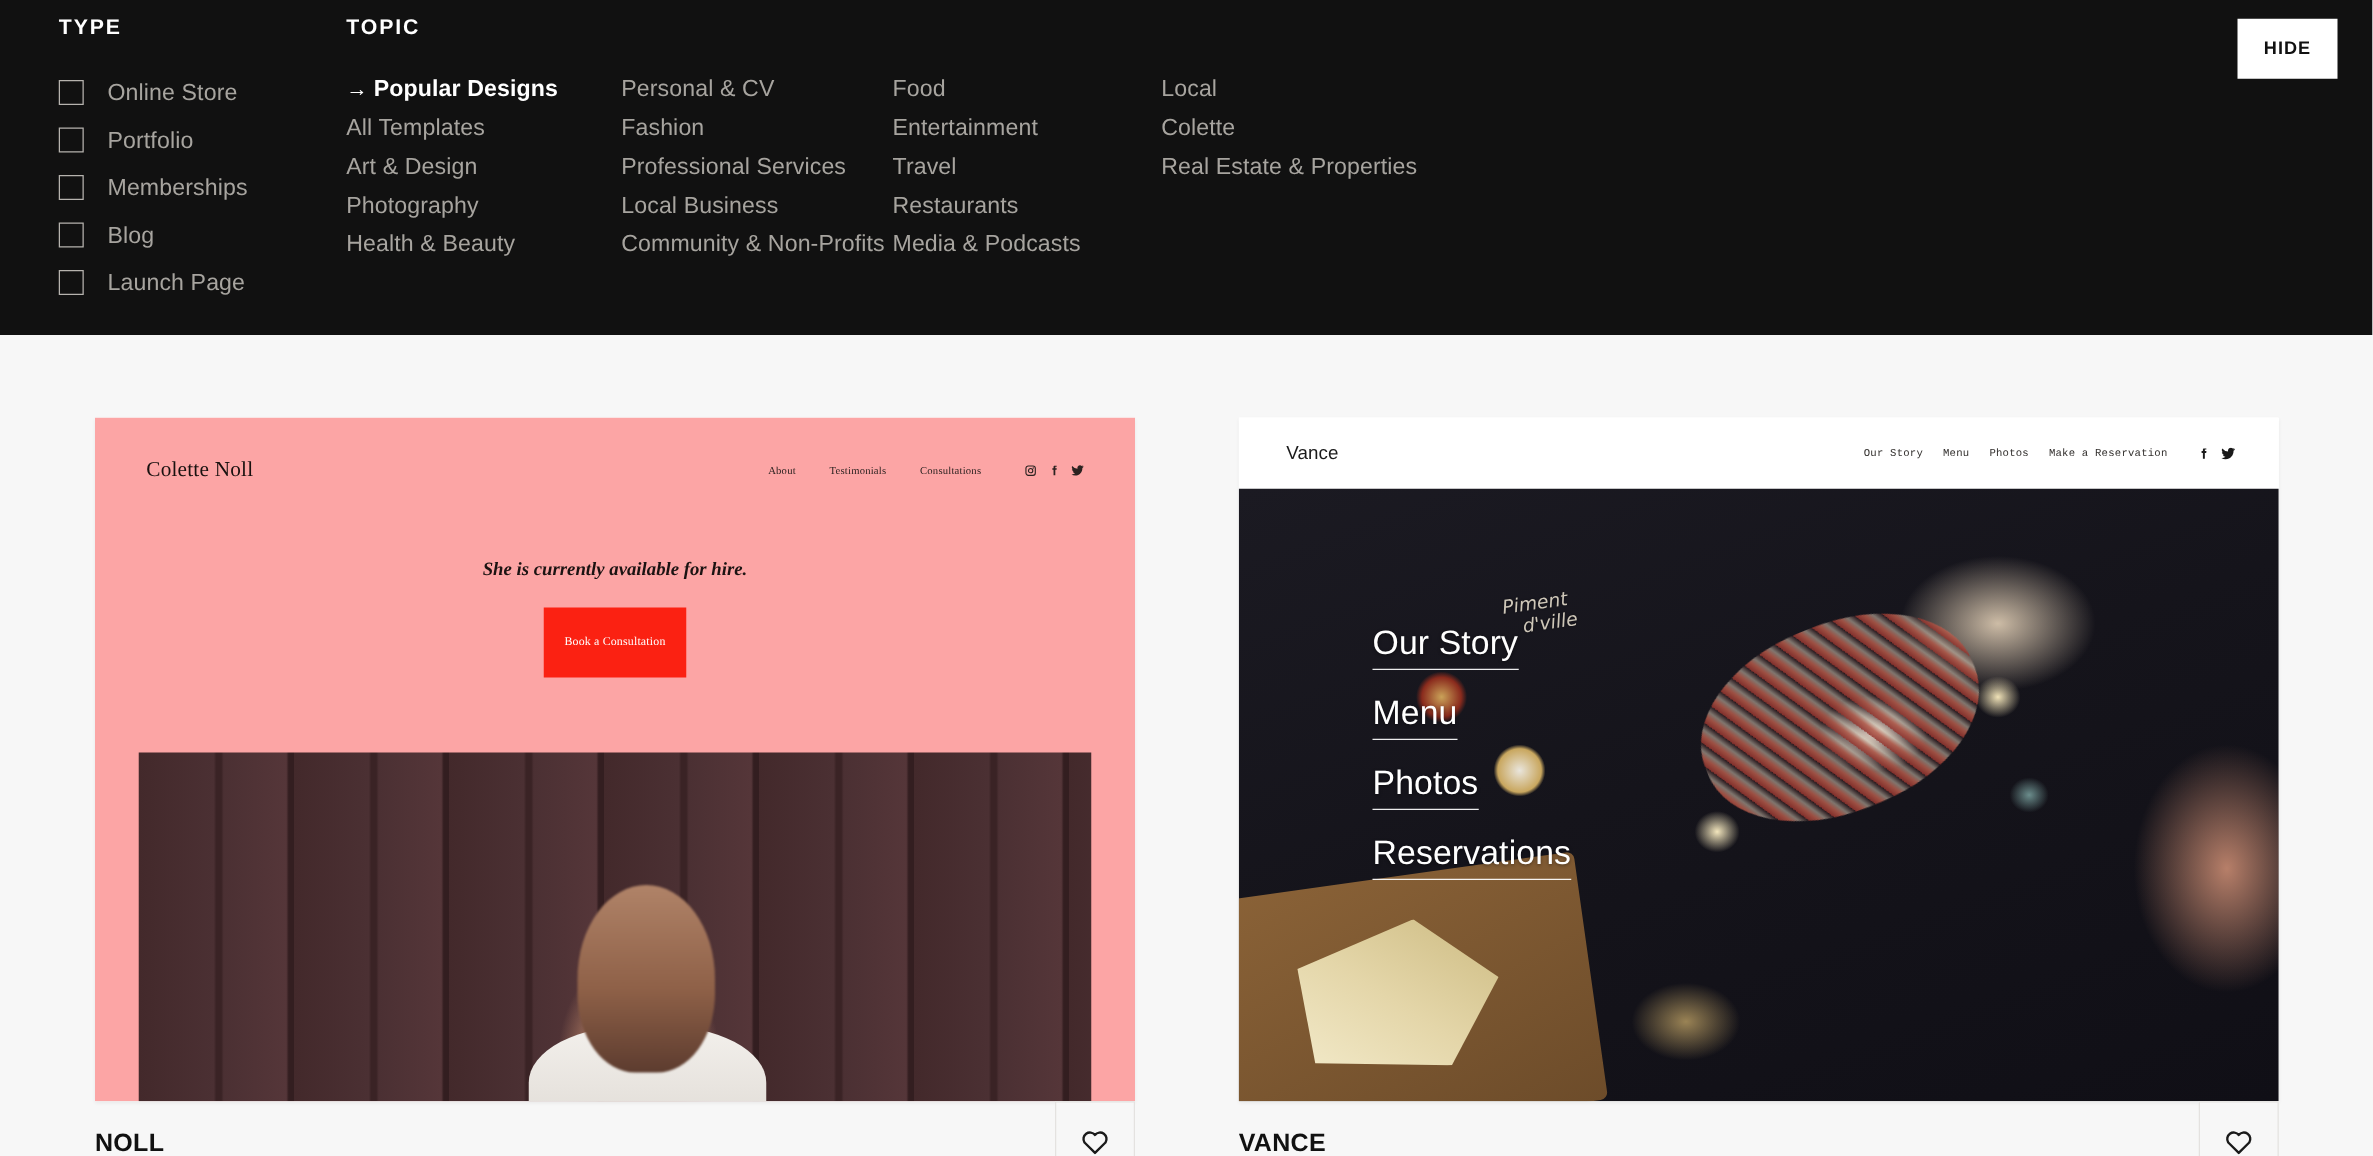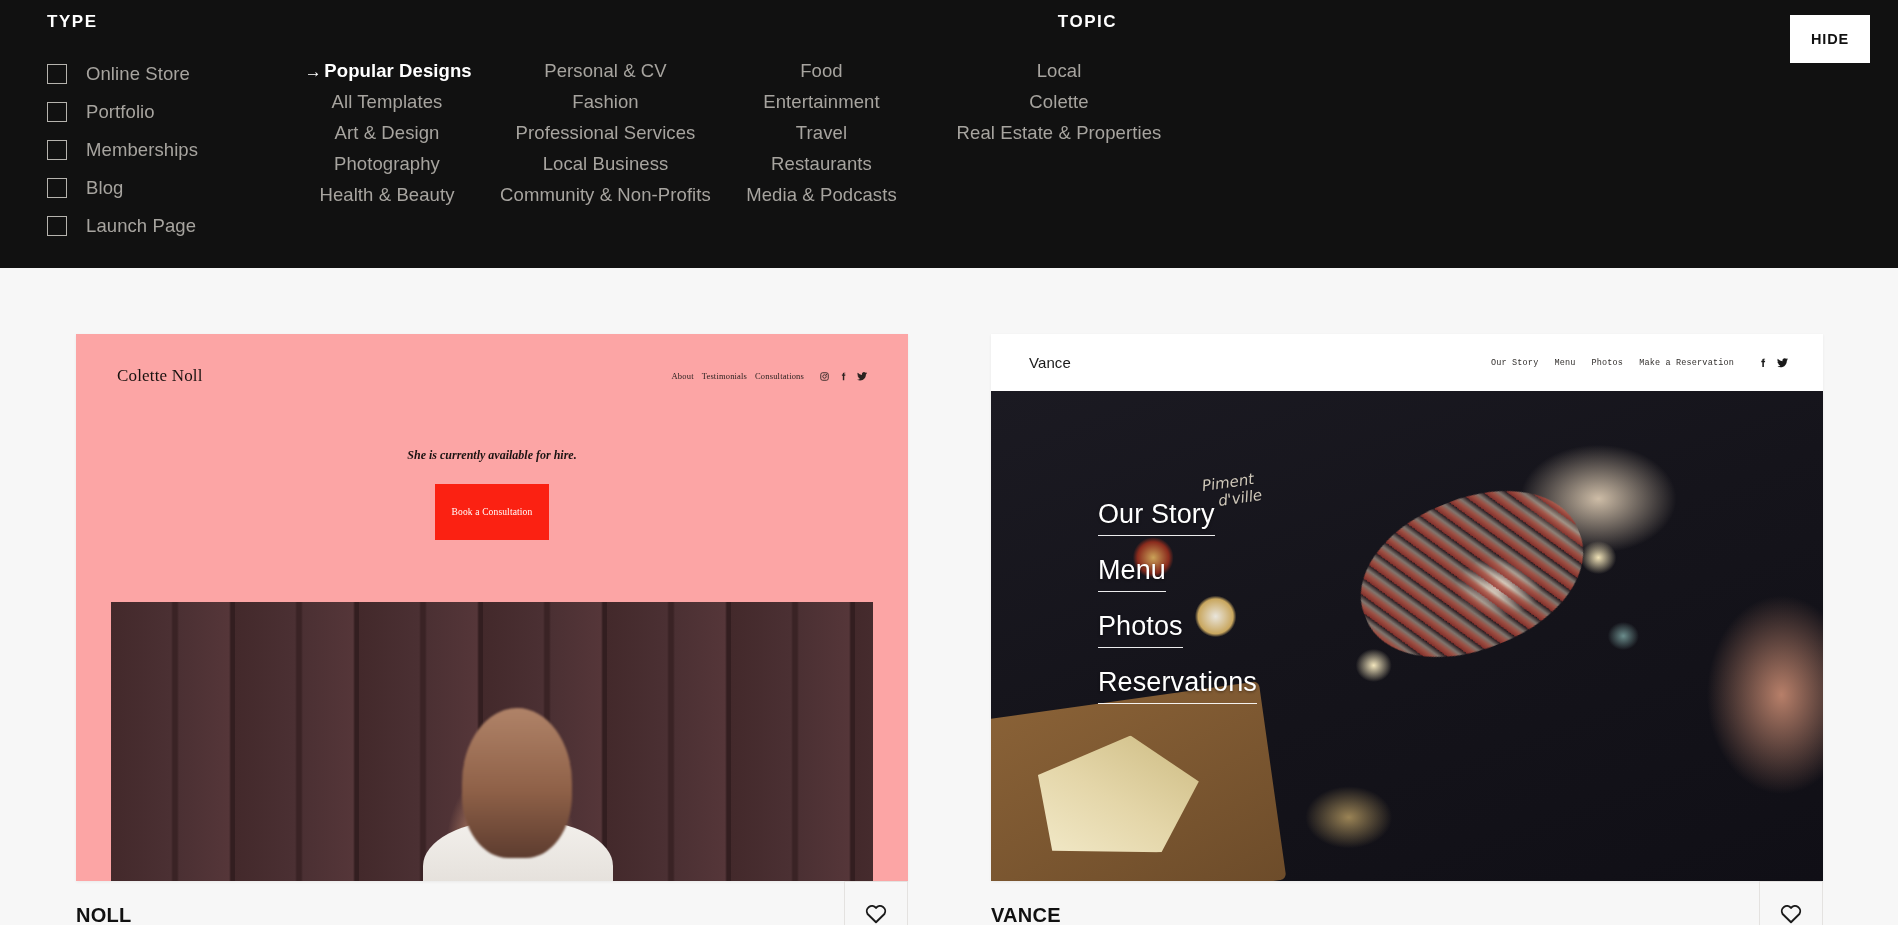--- a/index.html
+++ b/index.html
@@ -55,21 +55,20 @@
     letter-spacing: 0.005em;
     white-space: nowrap;
   }
 
   
   .topic-area {
     position: absolute;
     left: 277px;
     top: 12px;
     right: 0;
-    text-align: center;
   }
   .topic-cols {
     display: flex;
     margin-top: 23px;
   }
   .topic-col { flex: 0 0 auto; }
   .topic-col.c0 { width: 220px; }
   .topic-col.c1 { width: 217px; }
   .topic-col.c2 { width: 215px; }
   .topic-col.c3 { width: 260px; }
@@ -151,21 +150,21 @@
     display: flex; align-items: center; justify-content: space-between;
     padding: 32px 41px 0 41px;
   }
   .noll-logo {
     font-family: "Liberation Serif", serif;
     font-size: 17px;
     color: #18110f;
     letter-spacing: 0.01em;
   }
   .noll-navlinks {
-    display: flex; align-items: center; gap: 8px;
+    display: flex; align-items: center; gap: 27px;
   }
   .noll-navlinks span {
     font-family: "Liberation Serif", serif;
     font-size: 8.5px;
     color: #2b2220;
     letter-spacing: 0.02em;
   }
   .noll-social { display: flex; align-items: center; gap: 11px; margin-left: 8px; }
   .noll-social svg { display: block; }
 
@@ -174,21 +173,21 @@
     font-family: "Liberation Serif", serif;
     font-size: 24.5px;
     line-height: 1.33;
     color: #140d0c;
     letter-spacing: 0.002em;
   }
   .noll-sub {
     font-family: "Liberation Serif", serif;
     font-style: italic;
     font-weight: bold;
-    font-size: 12px;
+    font-size: 15px;
     color: #1b1312;
     margin-top: 20px;
   }
   .noll-cta {
     display: inline-block;
     margin-top: 21px;
     background: #fb2112;
     color: #ffffff;
     font-family: "Liberation Serif", serif;
     font-size: 9.5px;

